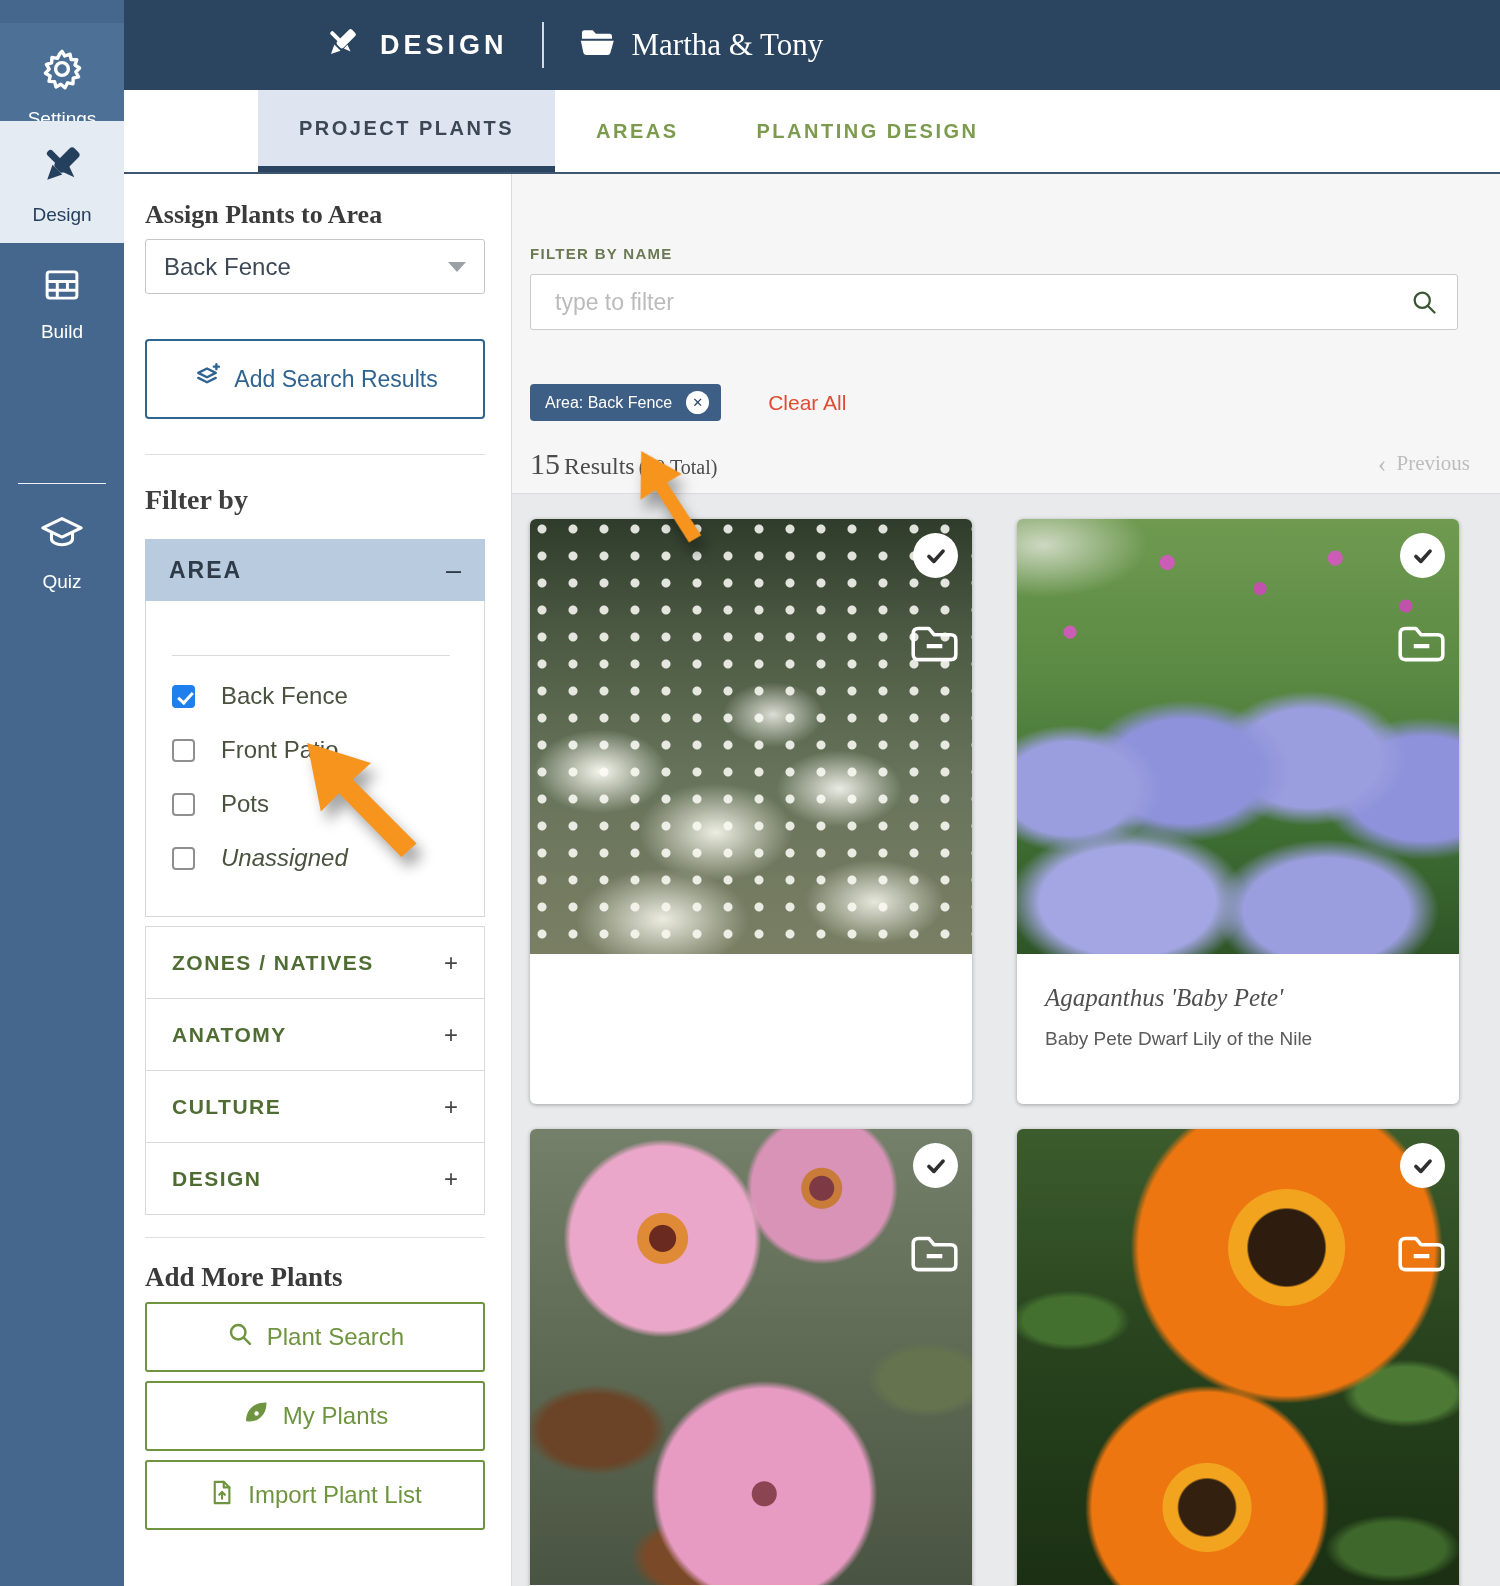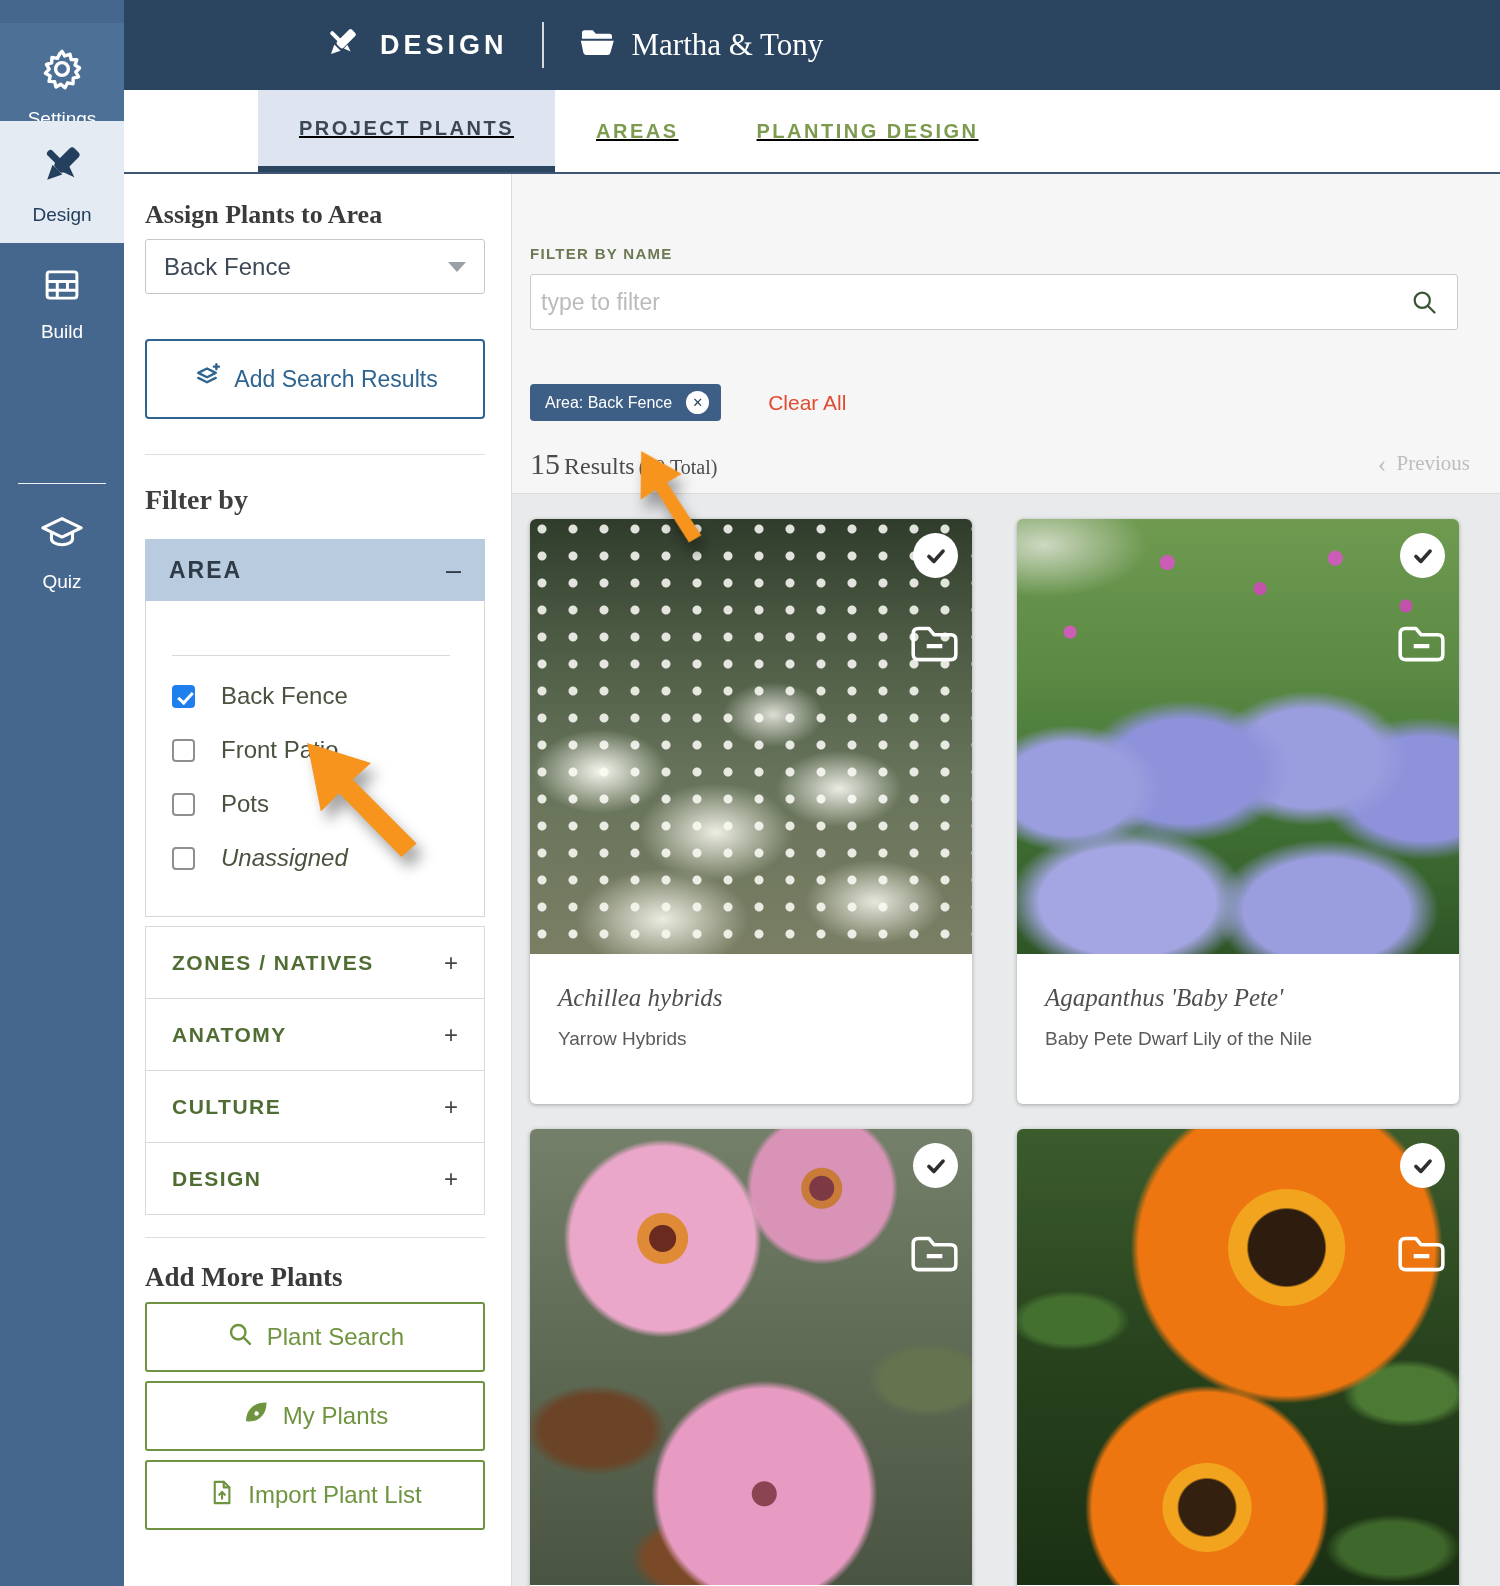--- a/index.html
+++ b/index.html
@@ -24,21 +24,21 @@
 
   
   .header { position:absolute; left:124px; right:0; top:0; height:90px; background:#2B4560; display:flex; align-items:center; padding-left:196px; z-index:5; }
   .logo { display:flex; align-items:center; gap:16px; color:#fff; }
   .logo-text { font-size:27px; font-weight:700; letter-spacing:4px; }
   .hdr-divider { width:2px; height:46px; background:rgba(255,255,255,.8); margin:0 34px; }
   .project { display:flex; align-items:center; gap:16px; color:#fff; }
   .project-name { font-size:31px; }
 
   
-  .tabbar { position:absolute; left:124px; right:0; top:90px; height:84px; background:#fff; border-bottom:2px solid #3E5674; display:flex; align-items:stretch; padding-left:134px; z-index:5;text-decoration:underline; }
+  .tabbar { position:absolute; left:124px; right:0; top:90px; height:84px; background:#fff; border-bottom:2px solid #3E5674; display:flex; align-items:stretch; padding-left:134px; z-index:5; }
   .tab { display:flex; align-items:center; font-size:20px; font-weight:700; letter-spacing:2.5px; color:#7C9B4E; cursor:pointer; }
   .tab-active { width:297px; justify-content:center; background:#DEE5F0; border-bottom:6px solid #2B4560; color:#3B4754; }
   .tab-areas { margin-left:41px; }
   .tab-planting { margin-left:78px; }
 
   
   .main { position:absolute; top:174px; left:124px; right:0; bottom:0; display:flex; }
 
   
   .left-panel { width:388px; background:#fff; border-right:1px solid #D8DADC; padding:26px 26px 0 21px; position:relative; overflow:hidden; }
@@ -74,21 +74,21 @@
   .hr2 { border:none; border-top:1px solid #DEDEDE; margin-top:22px; }
   .addmore-h { margin-top:24px; font-size:27px; color:#3A3A3A; }
   .btn-green { margin-top:9px; width:100%; height:70px; background:#fff; border:2px solid #6E9440; border-radius:3px; color:#6E9440; font-size:24px; display:flex; align-items:center; justify-content:center; gap:13px; cursor:pointer; font-family:inherit; }
   .btn-green svg { stroke:#6E9440; }
 
   
   .results { flex:1; background:#F6F6F7; display:flex; flex-direction:column; overflow:hidden;margin-top:35px; }
   .results-head { padding:36px 42px 0 18px; position:relative; }
   .flt-lbl { font-size:15px; font-weight:700; letter-spacing:1.3px; color:#6B7A52; }
   .flt-input-wrap { margin-top:12px; position:relative; }
-  .flt-input { width:100%; height:56px; border:1px solid #CBCBCB; border-radius:3px; background:#fff; padding:0 60px 0 10px; font-size:23px; color:#444; font-family:inherit; }
+  .flt-input { width:100%; height:56px; border:1px solid #CBCBCB; border-radius:3px; background:#fff; padding:0 60px 0 24px; font-size:23px; color:#444; font-family:inherit; }
   .flt-input::placeholder { color:#BBBBBB; }
   .flt-search-icon { position:absolute; right:20px; top:14px; }
   .chip-row { margin-top:54px; display:flex; align-items:center; }
   .chip { height:37px; background:#3E5F85; border-radius:4px; color:#fff; font-size:16px; display:flex; align-items:center; gap:14px; padding:0 12px 0 15px; cursor:pointer; }
   .chip-x { width:23px; height:23px; background:#fff; border-radius:50%; color:#2B4560; font-size:13px; font-weight:700; display:flex; align-items:center; justify-content:center; }
   .clear-all { margin-left:47px; font-size:21px; color:#E04B31; cursor:pointer; }
   .count-row { margin-top:26px; position:relative; color:#4B4B4B; }
   .count-num { font-size:30px; }
   .count-word { font-size:24px; }
   .count-total { font-size:20px; }
@@ -375,24 +375,20 @@
                   <path d="M5.5 12.5 10 17 18.5 7.5"></path>
                 </svg>
             </span>
             <span class="badge-folder">
               <svg width="52" height="44" viewBox="0 0 50 42" fill="none" stroke="#ffffff" stroke-width="3.4" stroke-linejoin="round">
                 <path d="M5 12 q0 -5 5 -5 h10 l5 6 h16 q5 0 5 5 v14 q0 5 -5 5 H10 q-5 0 -5 -5 Z"></path>
                 <line x1="18" y1="24" x2="33" y2="24" stroke-width="4"></line>
               </svg>
             </span>
           </div>
-          <div class="card-body">
-            <div class="card-title serif">Achillea hybrids</div>
-            <div class="card-sub">Yarrow Hybrids</div>
-          </div>
         </div>
 
         <div class="card">
           <div class="card-img ph-agapanthus">
             <span class="badge-check">
               <svg width="26" height="26" viewBox="0 0 24 24" fill="none" stroke="#2F2F2F" stroke-width="3.4" stroke-linecap="round" stroke-linejoin="round">
                   <path d="M5.5 12.5 10 17 18.5 7.5"></path>
                 </svg>
             </span>
             <span class="badge-folder">

